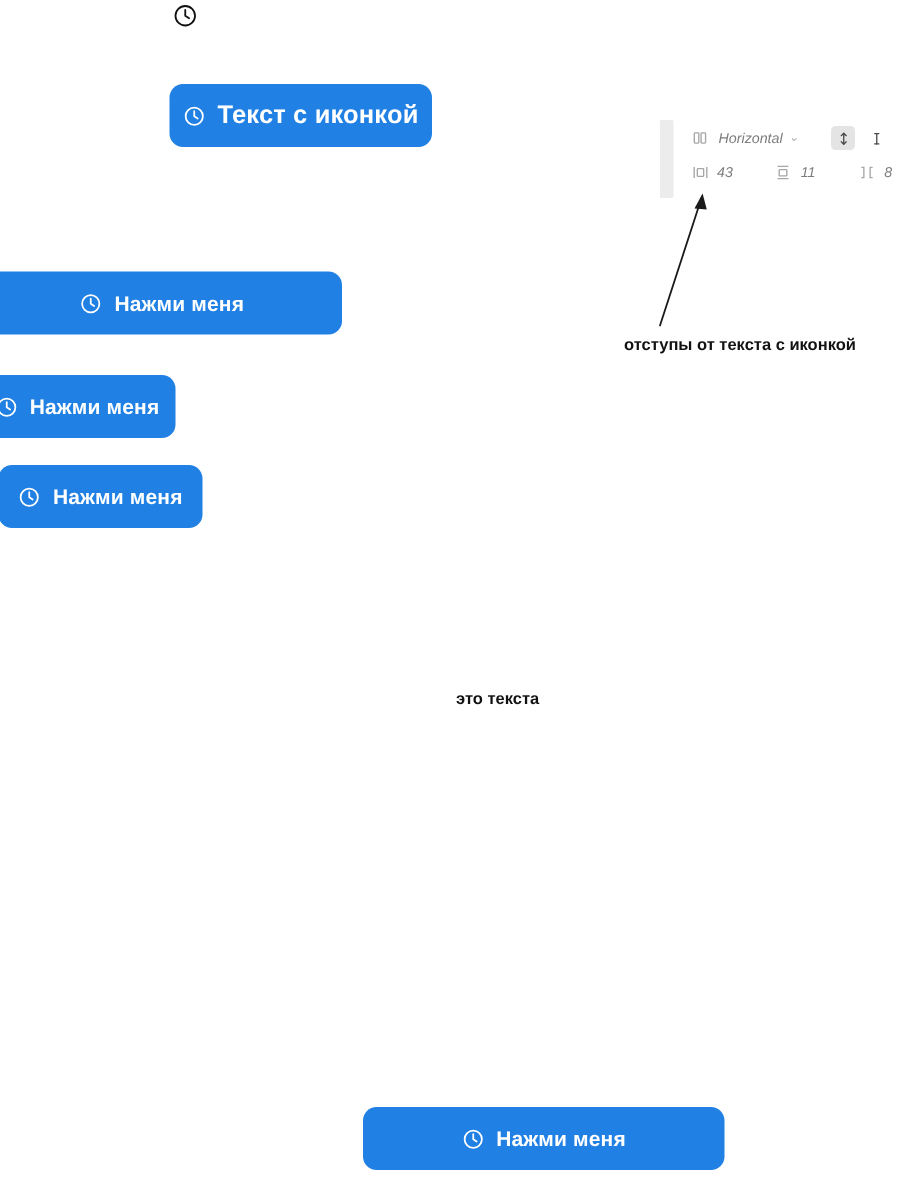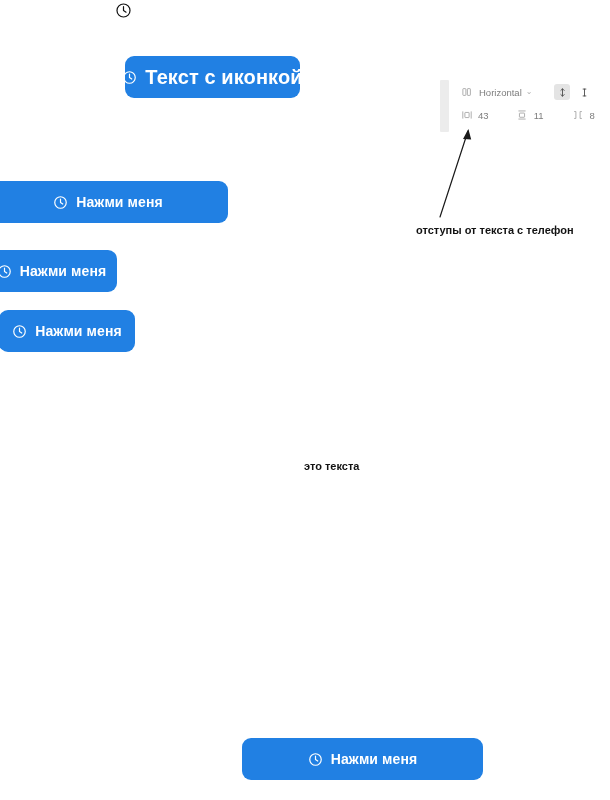--- a/index.html
+++ b/index.html
@@ -42,21 +42,21 @@
   .btn .ico {
     display: inline-flex;
     align-items: center;
     justify-content: center;
     flex: 0 0 auto;
   }
   .btn .lbl {
     display: inline-block;
   }
 
-  .btn-1 { left: 113px; top: 56px;  width: 175px; height: 42px; font-size: 20px; border-radius: 9px; margin-left: 12px; }
+  .btn-1 { left: 113px; top: 56px;  width: 175px; height: 42px; font-size: 17px; border-radius: 9px; }
   .btn-1 .ico { margin-right: 8px; }
 
   .btn-2 { left: -12px; top: 181px; width: 240px; height: 42px; font-size: 14px; border-radius: 9px; }
   .btn-2 .ico { margin-right: 8px; }
 
   .btn-3 { left: -14px; top: 250px; width: 131px; height: 42px; font-size: 14px; border-radius: 9px; }
   .btn-3 .ico { margin-right: 8px; }
 
   .btn-4 { left: -1px;  top: 310px; width: 136px; height: 42px; font-size: 14px; border-radius: 9px; }
   .btn-4 .ico { margin-right: 8px; }
@@ -77,20 +77,21 @@
     justify-content: center;
   }
 
   
   .panel {
     position: absolute;
     left: 440px;
     top: 80px;
     width: 158px;
     height: 52px;
+    font-style: italic;
   }
   .panel-railing {
     position: absolute;
     left: 0px;
     top: 0px;
     width: 9px;
     height: 52px;
     background: #ececec;
     border-radius: 1px;
   }
@@ -317,17 +318,17 @@
     </div>
   </div>
 
   <div class="annot-arrow">
     <svg width="60" height="105" viewBox="0 0 60 105" fill="none" overflow="visible">
       <path d="M10 95 L38 9" stroke="#1a1a1a" stroke-width="1.2" stroke-linecap="round"></path>
       <path d="M33 17 L38.4 7 L41.2 17.6 Z" fill="#1a1a1a"></path>
     </svg>
   </div>
 
-  <div class="annot-text">отступы от текста с телефон</div>
+  <div class="annot-text">отступы от текста с иконкой</div>
 
   <div class="phone-note">это текста</div>
 
 </div>
 
 </body></html>

